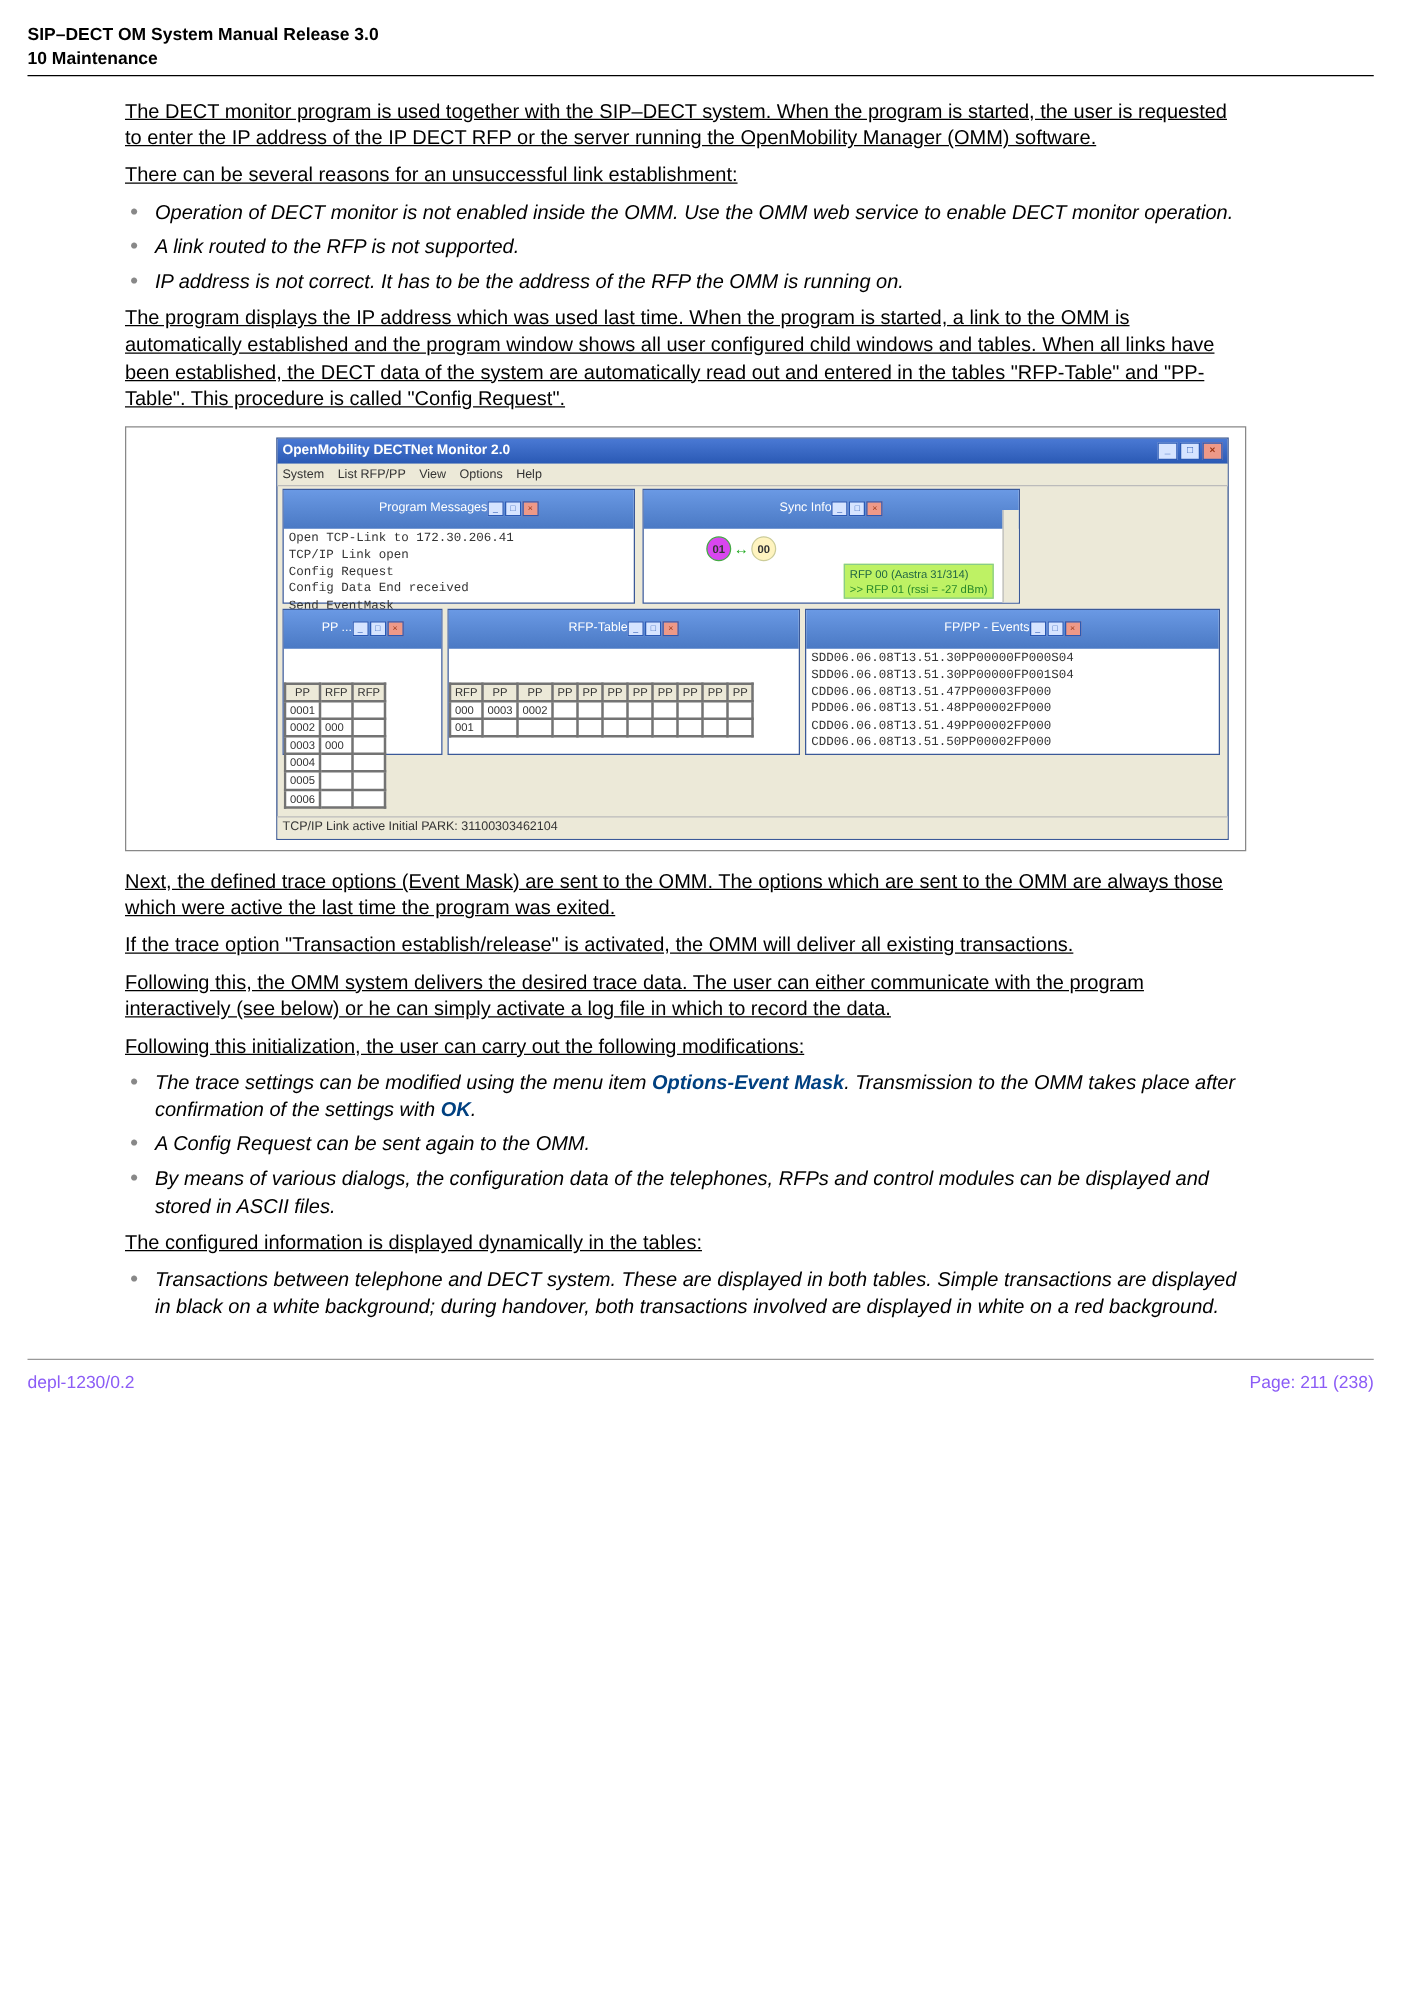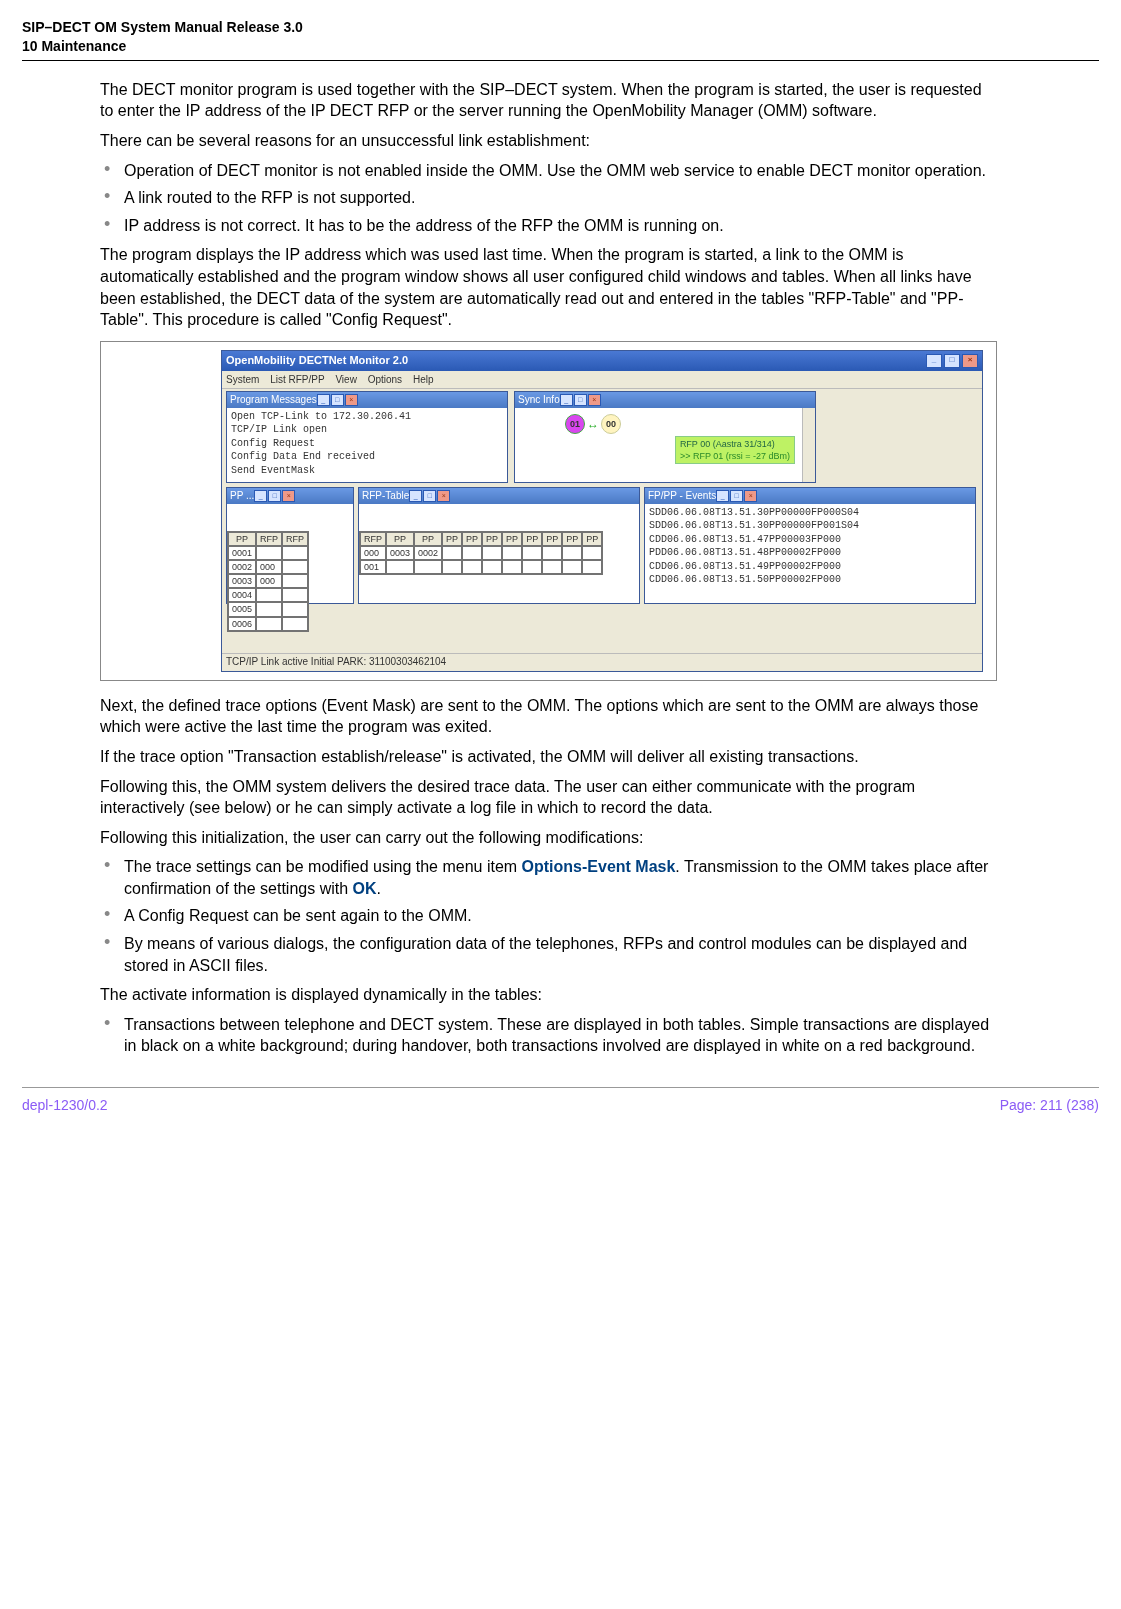--- a/index.html
+++ b/index.html
@@ -25,23 +25,23 @@
     margin: 4px 0 18px 0;
   }
   .rule-bottom {
     border-top: 1px solid #999;
     margin: 30px 0 8px 0;
   }
   .content {
     margin-left: 78px;
     margin-right: 102px;
   }
-  p { margin: 8px 0 8px 0; }
+  p { margin: 8px 0 8px 0; text-decoration: underline; }
   ul { list-style: none; padding-left: 0; margin: 6px 0; }
-  ul li { position: relative; padding-left: 24px; margin: 6px 0; }
+  ul li { position: relative; padding-left: 24px; margin: 6px 0; font-style: italic; }
   ul li::before {
     content: "•";
     position: absolute;
     left: 4px;
     top: 0;
     color: #888;
     font-size: 18px;
     line-height: 1;
   }
   .bold-colored { font-weight: bold; color: #004080; }
@@ -107,22 +107,22 @@
   .menubar span:first-letter { text-decoration: underline; }
   .child {
     position:absolute;
     background:#fff;
     border:1px solid #3b5998;
     font-size:10px;
   }
   .child .ctitle {
     background: linear-gradient(#6a99e4, #4a79c4);
     color:#fff;
-    height:16px;
-    display:flex; align-items:center; justify-content:flex-start;
+    height:31px;
+    display:flex; align-items:center; justify-content:center;
     padding:0 3px;
     font-size:10px;
   }
   .child .cbody {
     padding:2px 4px;
     font-family: "Courier New", monospace;
     font-size:10px;
     color:#333;
     white-space: pre;
     overflow:hidden;
@@ -310,21 +310,21 @@
   <p>If the trace option "Transaction establish/release" is activated, the OMM will deliver all existing transactions.</p>
   <p>Following this, the OMM system delivers the desired trace data. The user can either communicate with the program interactively (see below) or he can simply activate a log file in which to record the data.</p>
   <p>Following this initialization, the user can carry out the following modifications:</p>
   <ul>
     <li>
       <span>The trace settings can be modified using the menu item </span><span class="bold-colored">Options-Event Mask</span><span>. Transmission to the OMM takes place after confirmation of the settings with </span><span class="bold-colored">OK</span><span>.</span>
     </li>
     <li>A Config Request can be sent again to the OMM.</li>
     <li>By means of various dialogs, the configuration data of the telephones, RFPs and control modules can be displayed and stored in ASCII files.</li>
   </ul>
-  <p>The activate information is displayed dynamically in the tables:</p>
+  <p>The configured information is displayed dynamically in the tables:</p>
   <ul>
     <li>Transactions between telephone and DECT system. These are displayed in both tables. Simple transactions are displayed in black on a white background; during handover, both transactions involved are displayed in white on a red background.</li>
   </ul>
 </div>
 
 <div class="rule-bottom"></div>
 <div class="footer-row">
   <span>depl-1230/0.2</span>
   <span>Page: 211 (238)</span>
 </div>

